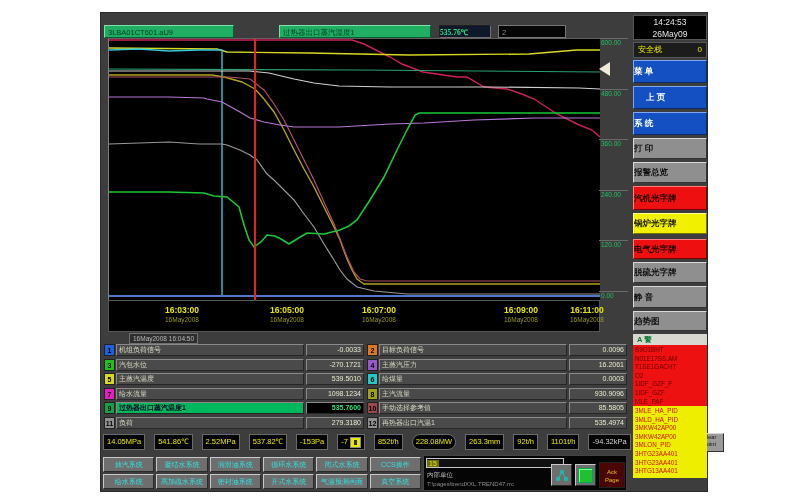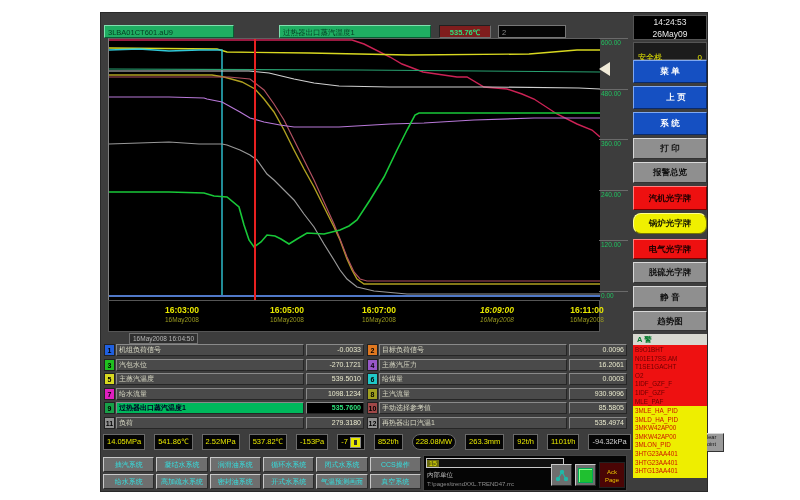--- a/index.html
+++ b/index.html
@@ -4,21 +4,21 @@
 <style>
   html,body{margin:0;padding:0;background:#fff;}
   .stage{position:relative;width:800px;height:500px;background:#fff;overflow:hidden;
          font-family:"Liberation Sans",sans-serif;}
   .screen{position:absolute;left:100px;top:12px;width:608px;height:480px;background:#3d3d3d;
           border:1px solid #2a2a2a;box-sizing:border-box;}
   .main{position:absolute;left:0;top:0;width:528px;height:480px;}
   
   .hdr-box{position:absolute;height:13px;font-size:7.5px;line-height:13px;overflow:hidden;white-space:nowrap;box-sizing:border-box;}
   .hdr-green{background:#1fae62;color:#063;border:1px solid;border-color:#7fe0ae #0a5c34 #0a5c34 #7fe0ae;color:#053a22;padding-left:3px;}
-  .hdr-val{background:#7f1d1d;color:#2ee07a;border:1px solid;border-color:#202020 #707070 #707070 #202020;text-align:center;font-weight:bold;}
+  .hdr-val{background:#0f172a;color:#2ee07a;border:1px solid;border-color:#202020 #707070 #707070 #202020;text-align:left;font-weight:bold;font-family:Liberation Serif, serif;}
   .hdr-black{background:#050505;color:#8a8a8a;border:1px solid #777;padding-left:3px;}
   
   .plot{position:absolute;left:7px;top:25px;width:491px;height:261px;background:#000;
         border-left:1px solid #808080;border-top:1px solid #606060;box-sizing:content-box;}
   .scale{position:absolute;left:498px;top:25px;width:29px;height:261px;}
   .scale .tick{position:absolute;left:0;width:100%;border-top:1px solid #6a6a6a;color:#22c060;
                font-size:6.5px;line-height:7px;text-align:left;padding-left:2px;box-sizing:border-box;}
   .marker{position:absolute;left:498px;width:0;height:0;border-top:7px solid transparent;
           border-bottom:7px solid transparent;border-right:11px solid #f0ead8;}
   
@@ -65,22 +65,22 @@
   .io-iconbtn{position:absolute;top:8px;width:21px;height:22px;background:#6e6e6e;border:1px solid;
               border-color:#c8c8c8 #2a2a2a #2a2a2a #c8c8c8;display:flex;align-items:center;justify-content:center;box-sizing:border-box;}
   .greensq{width:13px;height:13px;background:#20c030;border:1px solid #0a5;box-shadow:inset 1px 1px 0 #8f8;}
   .ackbtn{position:absolute;right:1px;top:6px;width:26px;height:26px;background:#4a0505;border:1px solid #222;
           color:#e8c000;font-size:6px;line-height:8px;text-align:center;padding-top:5px;box-sizing:border-box;}
   
   .sidebar{position:absolute;left:530px;top:0;width:78px;height:480px;}
   .sb-clock{position:absolute;left:2px;top:2px;width:74px;height:25px;background:#000;border:1px solid #555;
             color:#e8e8e8;font-size:8.5px;line-height:12px;text-align:center;box-sizing:border-box;}
   .sb-safe{position:absolute;left:2px;top:29px;width:74px;height:16px;background:#1c1c1c;border:1px solid #555;
-           color:#e8e800;font-size:8px;line-height:14px;box-sizing:border-box;display:flex;justify-content:space-between;padding:8px 4px;}
-  .sb-btn{position:absolute;left:2px;width:74px;text-align:center;border:1px solid;box-sizing:border-box;
+           color:#e8e800;font-size:8px;line-height:14px;box-sizing:border-box;display:flex;justify-content:space-between;padding:0 4px;}
+  .sb-btn{position:absolute;left:2px;width:74px;text-align:left;border:1px solid;box-sizing:border-box;
           font-size:8.5px;font-weight:bold;overflow:hidden;white-space:nowrap;}
   .sb-blue{background:#1550c2;color:#fff;border-color:#7fa8f0 #0a2a6a #0a2a6a #7fa8f0;}
   .sb-gray{background:#8f8f8f;color:#111;border-color:#d8d8d8 #333 #333 #d8d8d8;}
   .sb-red{background:#ee1010;color:#200;border-color:#ff8080 #700 #700 #ff8080;}
   .sb-yellow{background:#f0f000;color:#220;border-color:#ffff90 #770 #770 #ffff90;}
   .sb-strip{position:absolute;left:2px;top:321px;width:74px;height:11px;background:#d8d8d0;color:#067b2f;
             font-size:7.5px;line-height:11px;font-weight:bold;padding-left:4px;box-sizing:border-box;}
   .alarm{position:absolute;left:2px;width:74px;font-size:6.3px;line-height:8.6px;padding:1px 2px;box-sizing:border-box;overflow:hidden;}
   .alarm-red{top:332px;height:61px;background:#ee1111;color:#6d0000;}
   .alarm-yellow{top:393px;height:72px;background:#eeee00;color:#cc1100;}
@@ -132,21 +132,21 @@
             <div class="t-date">16May2008</div>
           </div>
           <div class="t-tick" style="left: 178px;">
             <div class="t-time">16:05:00</div>
             <div class="t-date">16May2008</div>
           </div>
           <div class="t-tick" style="left: 270px;">
             <div class="t-time">16:07:00</div>
             <div class="t-date">16May2008</div>
           </div>
-          <div class="t-tick" style="left: 388px; font-style: italic;">
+          <div class="t-tick" style="left: 412px;">
             <div class="t-time">16:09:00</div>
             <div class="t-date">16May2008</div>
           </div>
           <div class="t-tick" style="left: 478px;">
             <div class="t-time">16:11:00</div>
             <div class="t-date">16May2008</div>
           </div>
         </div>
 
       <div class="cursor-time">16May2008  16:04:50</div>
@@ -308,21 +308,21 @@
         <span>安全栈</span>
         <span>0</span>
       </div>
       <div id="sb-buttons">
           <div class="sb-btn sb-blue" style="top: 47px; height: 23px; line-height: 21px;">菜 单</div>
           <div class="sb-btn sb-blue" style="top: 73px; height: 23px; line-height: 21px; padding-left: 12px;">上 页</div>
           <div class="sb-btn sb-blue" style="top: 99px; height: 23px; line-height: 21px;">系 统</div>
           <div class="sb-btn sb-gray" style="top: 125px; height: 21px; line-height: 19px;">打 印</div>
           <div class="sb-btn sb-gray" style="top: 149px; height: 21px; line-height: 19px;">报警总览</div>
           <div class="sb-btn sb-red" style="top: 173px; height: 24px; line-height: 22px;">汽机光字牌</div>
-          <div class="sb-btn sb-yellow" style="top: 200px; height: 21px; line-height: 19px; border-radius: 8px;">锅炉光字牌</div>
+          <div class="sb-btn sb-yellow" style="top: 200px; height: 21px; line-height: 19px;">锅炉光字牌</div>
           <div class="sb-btn sb-red" style="top: 226px; height: 20px; line-height: 18px;">电气光字牌</div>
           <div class="sb-btn sb-gray" style="top: 249px; height: 21px; line-height: 19px;">脱硫光字牌</div>
           <div class="sb-btn sb-gray" style="top: 273px; height: 22px; line-height: 20px;">静 音</div>
           <div class="sb-btn sb-gray" style="top: 298px; height: 20px; line-height: 18px;">趋势图</div>
         </div>
       <div class="sb-strip">A 警</div>
       <div class="alarm alarm-red" id="alarm-red">
           <div>B9O1BHT</div>
           <div>N01E17SS.AM</div>
           <div>T1SE1GACHT</div>

